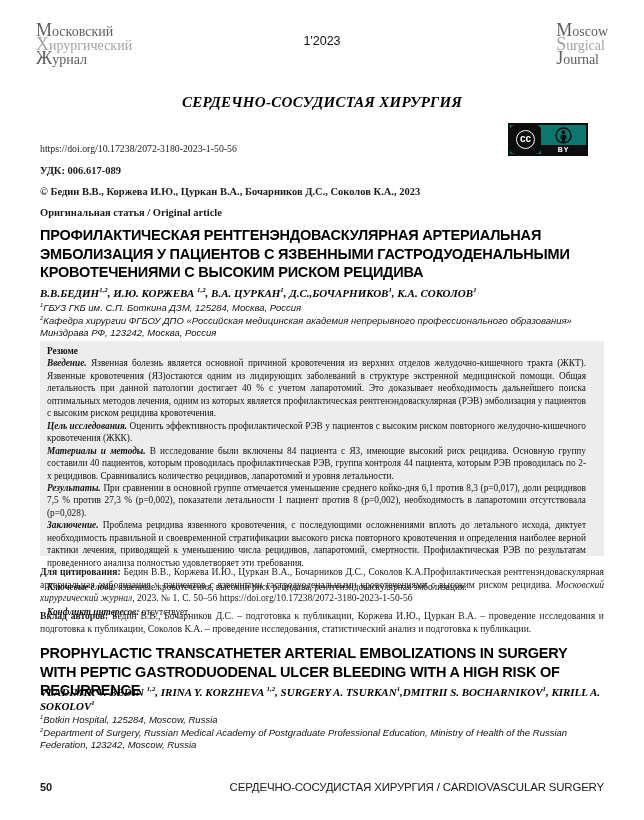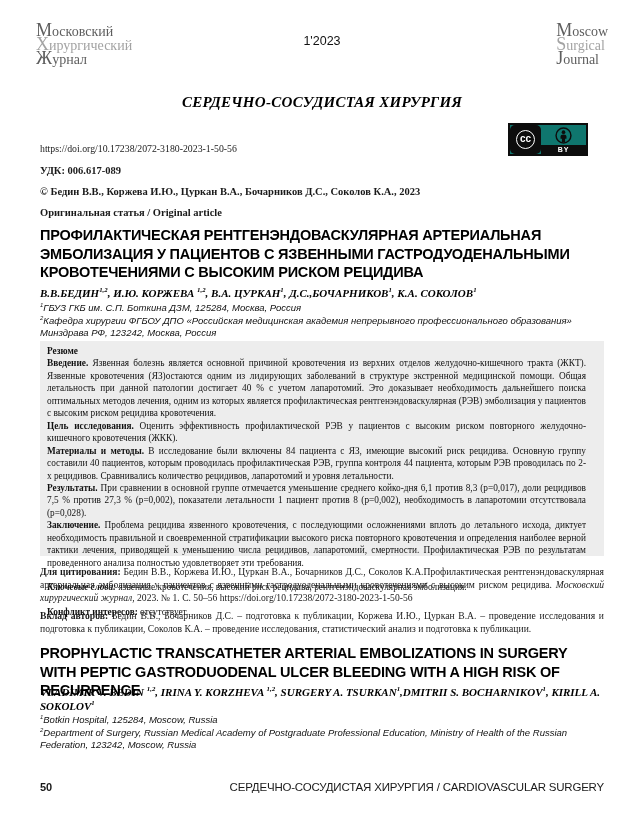--- a/index.html
+++ b/index.html
@@ -49,21 +49,21 @@
   .affils { font-family:"Liberation Sans", sans-serif; font-style:italic;
     font-size:9.5px; line-height:12.5px; color:#111; }
   .ru-affils { position:absolute; top:302px; left:40px; width:564px; }
   sup { font-size:0.62em; vertical-align:super; line-height:0; }
   
   .abstract-box { position:absolute; top:341px; left:40px; width:564px; height:215px;
     background:#ededed; padding:4px 18px 0 7px;
     font-size:9.3px; line-height:12.45px; text-align:justify; color:#111; }
   .abstract-box p { margin:0; }
   .abs-heading { font-weight:bold; text-align:left; }
-  .abs-label { font-weight:bold; }
+  .abs-label { font-weight:bold;font-style:italic; }
   .abs-keywords { margin-top:12px !important; }
   .kw-label { font-weight:bold; font-style:italic; }
   .abs-conflict { margin-top:12px !important; }
   
   .citation { position:absolute; top:565px; left:40px; width:564px;
     font-size:9.6px; line-height:13px; text-align:justify; }
   .contribution { position:absolute; top:609px; left:40px; width:564px;
     font-size:9.6px; line-height:13px; text-align:justify; }
   .cite-label { font-weight:bold; }
   .cite-journal { font-style:italic; }

